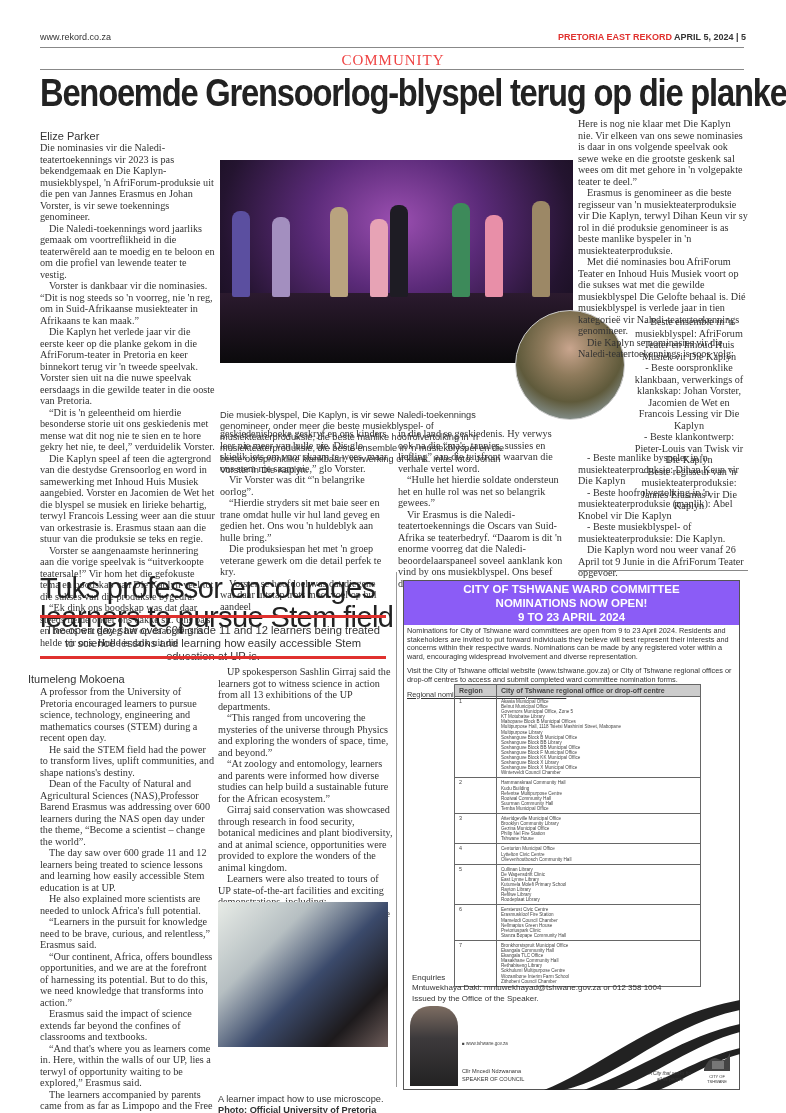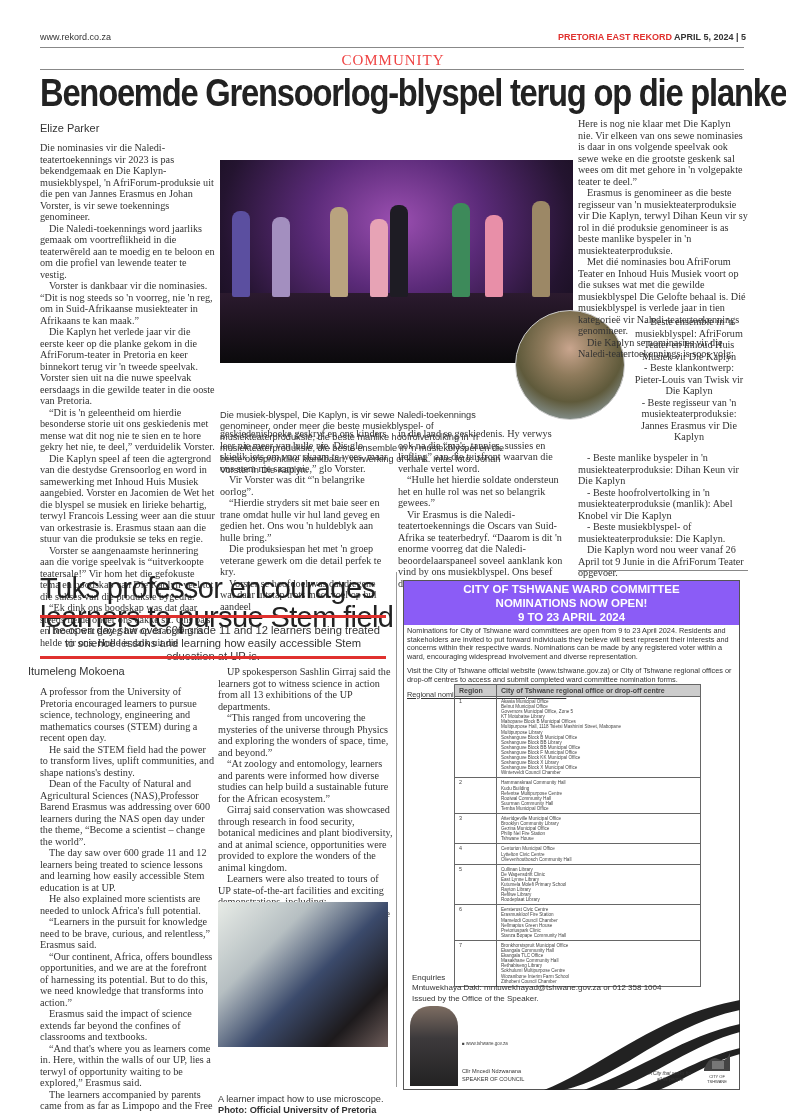--- a/index.html
+++ b/index.html
@@ -10,21 +10,21 @@
   
   .site-url { left: 40px; top: 32px; font: 9px "Liberation Sans", sans-serif; color: #333; }
   .masthead { right: 40px; top: 32px; font: bold 9px "Liberation Sans", sans-serif; color: #333; }
   .masthead .brand { color: #e0312e; }
   .rule { left: 40px; width: 704px; height: 1px; background: #888; }
   .section { left: 0; width: 786px; top: 52px; text-align: center; font: 15px "Liberation Serif", serif; letter-spacing: 1px; color: #ef4444; }
 
   
   .headline1 { left: 40px; top: 72px; width: 710px; font: bold 38px "Liberation Sans", sans-serif; color: #222; letter-spacing: -1.4px; transform: scaleX(0.86); transform-origin: left; white-space: nowrap; }
 
-  .byline { font: 11px "Liberation Sans", sans-serif; color: #333; }
+  .byline { font: 11px "Liberation Sans", sans-serif; color: #333; margin-top: 8px; }
   .col { font-size: 10.2px; line-height: 11.5px; color: #333; text-align: left; }
   .col p { text-indent: 9px; }
   .col p.first { text-indent: 0; }
 
   
   .stage-photo { left: 220px; top: 160px; width: 353px; height: 203px; background:
      radial-gradient(ellipse at 50% 30%, #9b4fb1 0%, #5a2a78 35%, #241430 70%, #0c0a0f 100%); overflow: hidden; }
   .stage-floor { position: absolute; left: 0; bottom: 0; width: 100%; height: 70px; background: linear-gradient(#2b1a2e, #0b0a0c); }
   .dancer { position: absolute; bottom: 66px; width: 18px; border-radius: 8px 8px 2px 2px; }
   .inset-photo { left: 515px; top: 310px; width: 110px; height: 110px; border-radius: 50%; background: radial-gradient(circle at 50% 35%, #c9a58e 0%, #8f7b5c 30%, #5f5a3b 60%, #a5bfd4 100%); border: 1px solid #ccc; }
@@ -108,20 +108,21 @@
 </div>
 
 <div class="abs col" style="left:578px;top:118px;width:170px">
   <p class="first">Here is nog nie klaar met Die Kaplyn nie. Vir elkeen van ons sewe nominasies is daar in ons volgende speelvak ook sewe weke en die grootste geskenk sal wees om dit met gehore in 'n volgepakte teater te deel.”</p>
   <p>Erasmus is genomineer as die beste regisseur van 'n musiekteaterproduksie vir Die Kaplyn, terwyl Dihan Keun vir sy rol in dié produksie genomineer is as beste manlike byspeler in 'n musiekteaterproduksie.</p>
   <p>Met dié nominasies bou AfriForum Teater en Inhoud Huis Musiek voort op die sukses wat met die gewilde musiekblyspel Die Gelofte behaal is. Dié musiekblyspel is verlede jaar in tien kategorieë vir Naledi-teatertoekennings genomineer.</p>
   <p>Die Kaplyn se nominasies vir die Naledi-teatertoekennings is soos volg:</p>
 </div>
 <div class="abs col" style="left:630px;top:316px;width:118px;text-align:center">
   <p class="first">- Beste ensemble in 'n musiekblyspel: AfriForum Teater en Inhoud Huis Musiek vir Die Kaplyn</p>
+  <p class="first">- Beste oorspronklike klankbaan, verwerkings of klankskap: Johan Vorster, Jacomien de Wet en Francois Lessing vir Die Kaplyn</p>
   <p class="first">- Beste klankontwerp: Pieter-Louis van Twisk vir Die Kaplyn</p>
   <p class="first">- Beste regisseur van 'n musiekteaterproduksie: Jannes Erasmus vir Die Kaplyn</p>
 </div>
 <div class="abs col" style="left:578px;top:452px;width:170px">
   <p>- Beste manlike byspeler in 'n musiekteaterproduksie: Dihan Keun vir Die Kaplyn</p>
   <p>- Beste hoofrolvertolking in 'n musiekteaterproduksie (manlik): Abel Knobel vir Die Kaplyn</p>
   <p>- Beste musiekblyspel- of musiekteaterproduksie: Die Kaplyn.</p>
   <p>Die Kaplyn word nou weer vanaf 26 April tot 9 Junie in die AfriForum Teater opgevoer.</p>
 </div>
 

